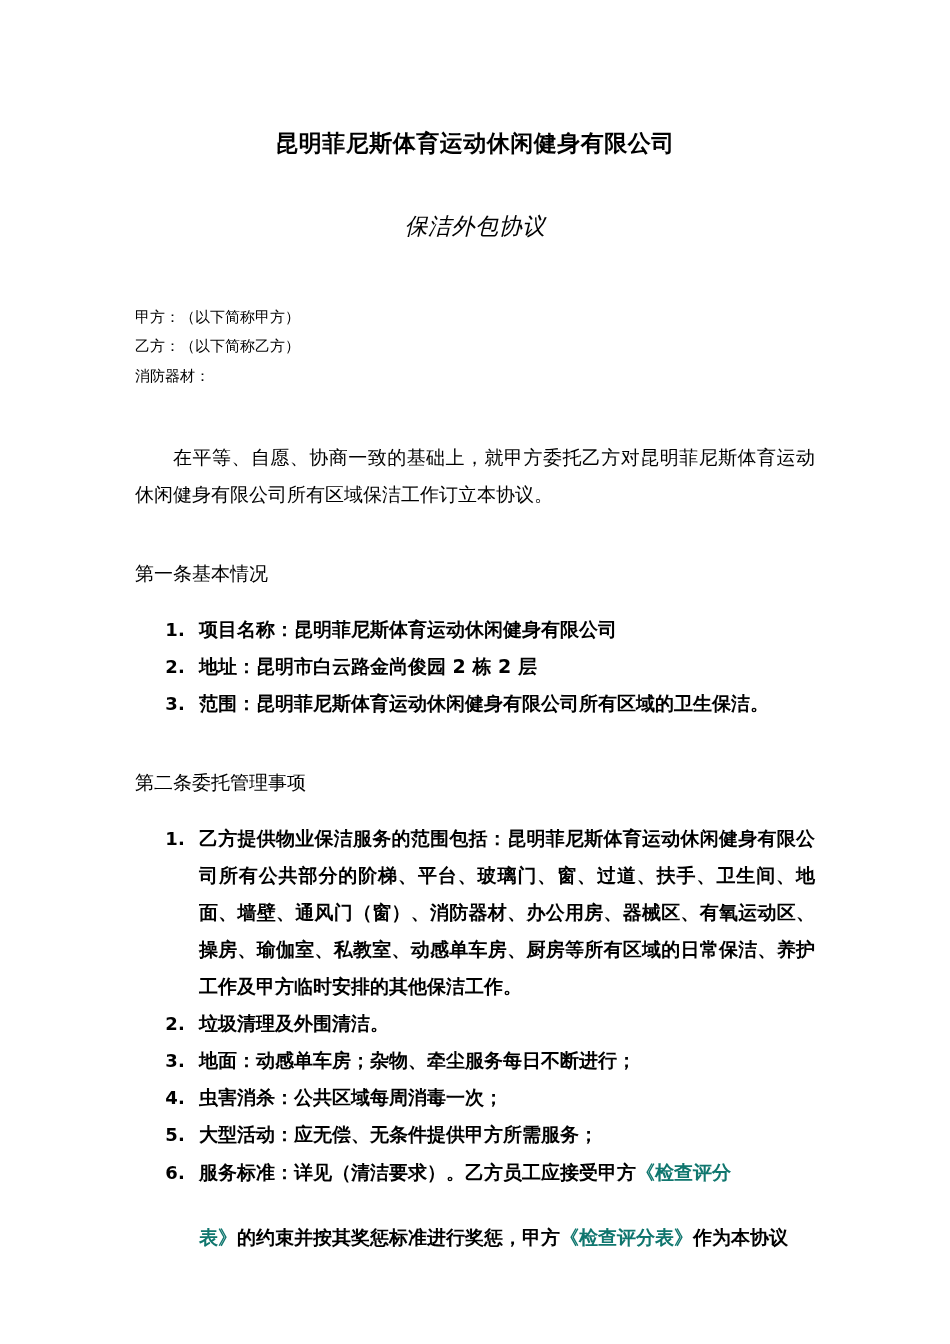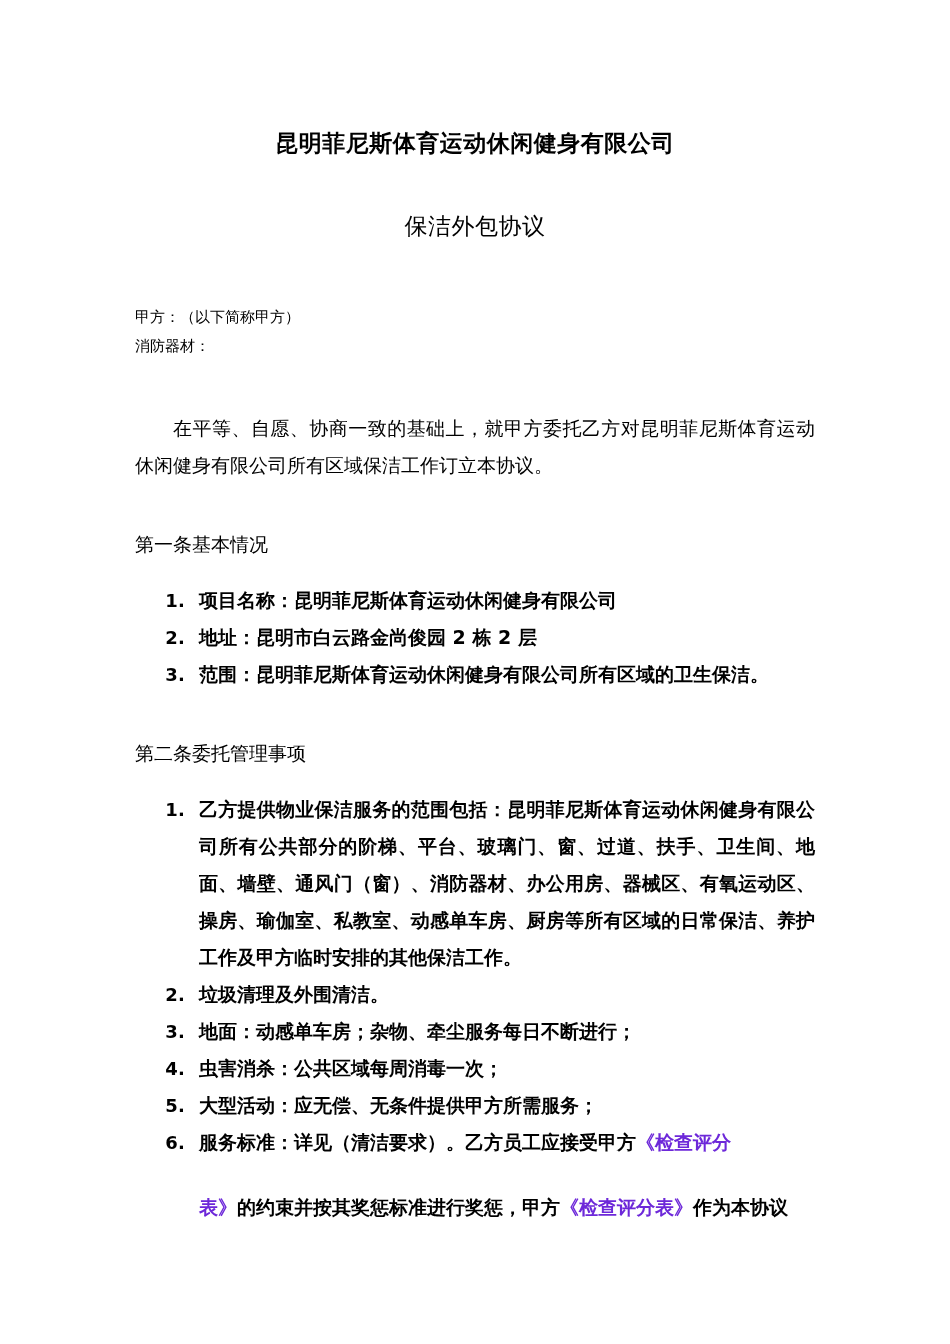--- a/index.html
+++ b/index.html
@@ -29,20 +29,21 @@
     margin: 16px;
     letter-spacing: 0.5px;
   }
   .doc-subtitle {
     text-align: center;
     font-size: 23px;
     font-weight: normal;
     line-height: 1.5;
     margin: 48px 0 0 0;
     letter-spacing: 0.5px;
+    font-style: italic;
   }
   .party-block {
     margin-top: 60px;
   }
   .party-line {
     font-size: 15px;
     line-height: 1.95;
     margin: 0;
   }
   .intro {
@@ -70,37 +71,38 @@
     font-size: 19px;
     line-height: 1.95;
     padding-left: 8px;
     margin: 0;
     text-align: justify;
   }
   ol.list > li::marker {
     font-size: 18px;
   }
   .red {
-    color: #6d28d9;
+    color: #0f766e;
   }
   .gap-line {
     display: block;
     height: 28px;
   }
 </style>
 </head>
 <body>
 
 <div class="page">
 
   <h1 class="doc-title">昆明菲尼斯体育运动休闲健身有限公司</h1>
   <h2 class="doc-subtitle">保洁外包协议</h2>
 
   <div class="party-block">
     <p class="party-line">甲方：（以下简称甲方）</p>
+    <p class="party-line">乙方：（以下简称乙方）</p>
     <p class="party-line">消防器材：</p>
   </div>
 
   <p class="intro">在平等、自愿、协商一致的基础上，就甲方委托乙方对昆明菲尼斯体育运动休闲健身有限公司所有区域保洁工作订立本协议。</p>
 
   <p class="section-heading">第一条基本情况</p>
   <ol class="list">
     <li>项目名称：昆明菲尼斯体育运动休闲健身有限公司</li>
     <li>地址：昆明市白云路金尚俊园 2 栋 2 层</li>
     <li>范围：昆明菲尼斯体育运动休闲健身有限公司所有区域的卫生保洁。</li>

